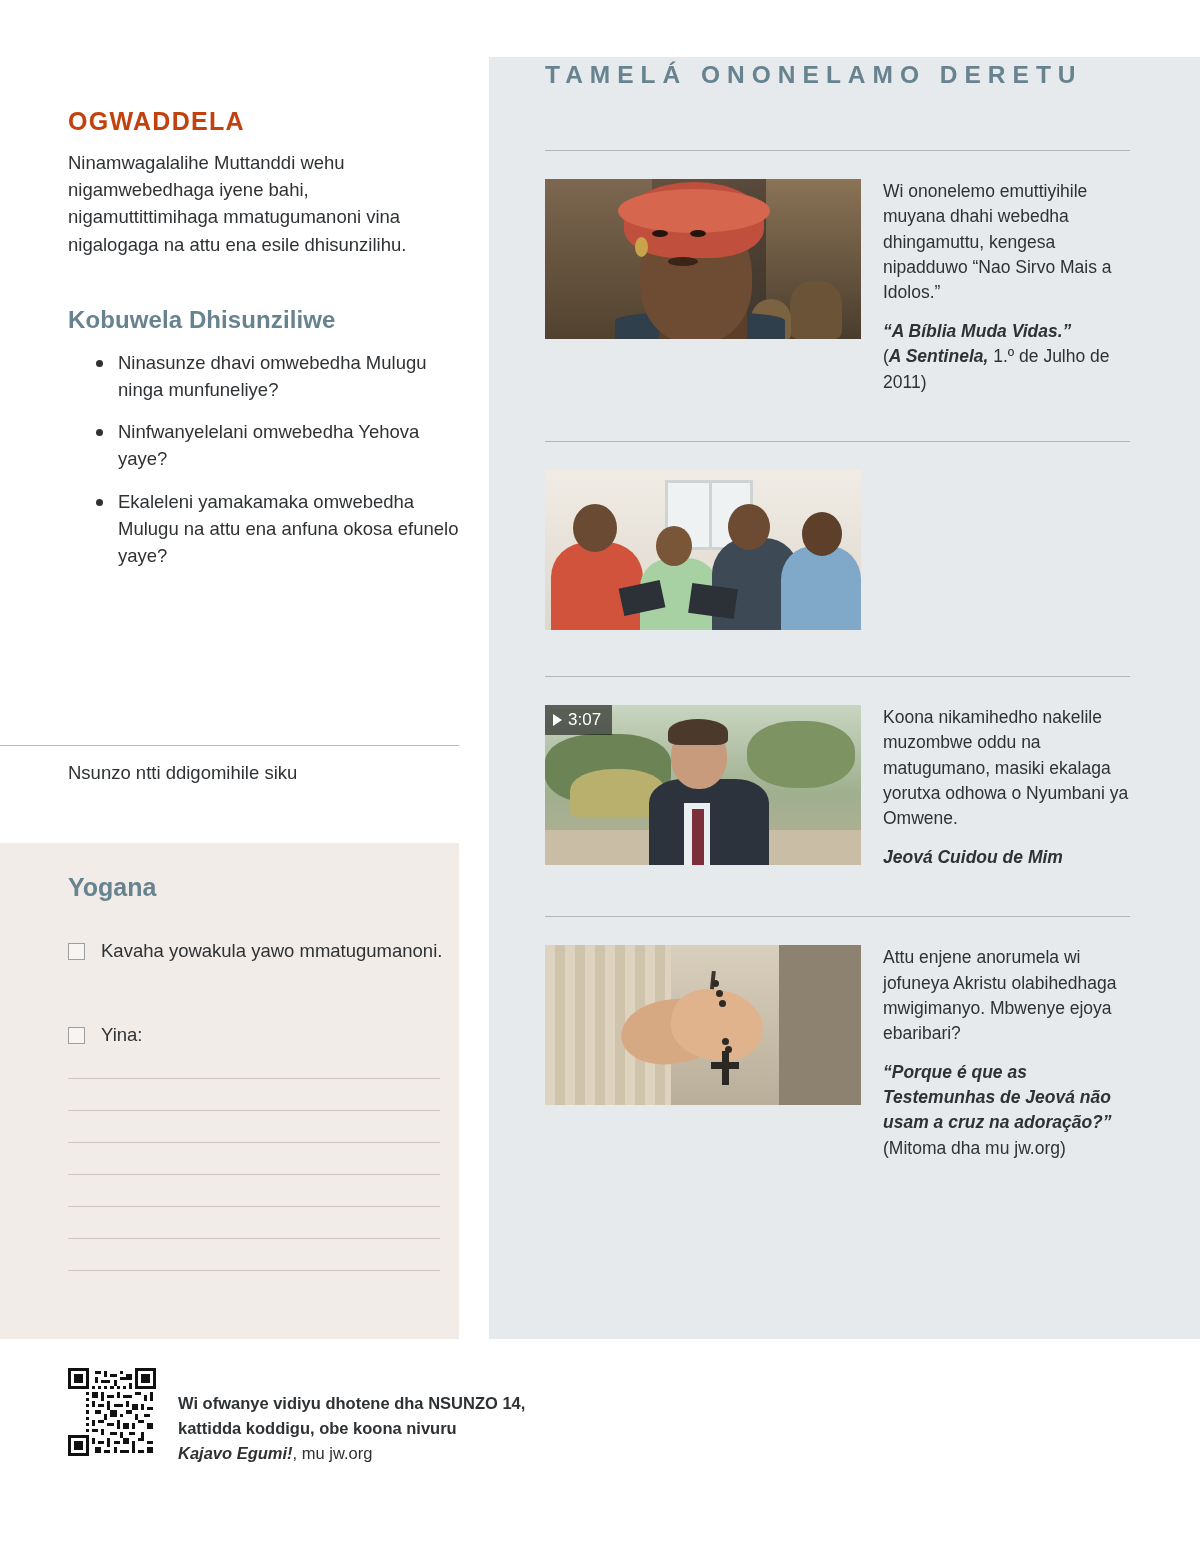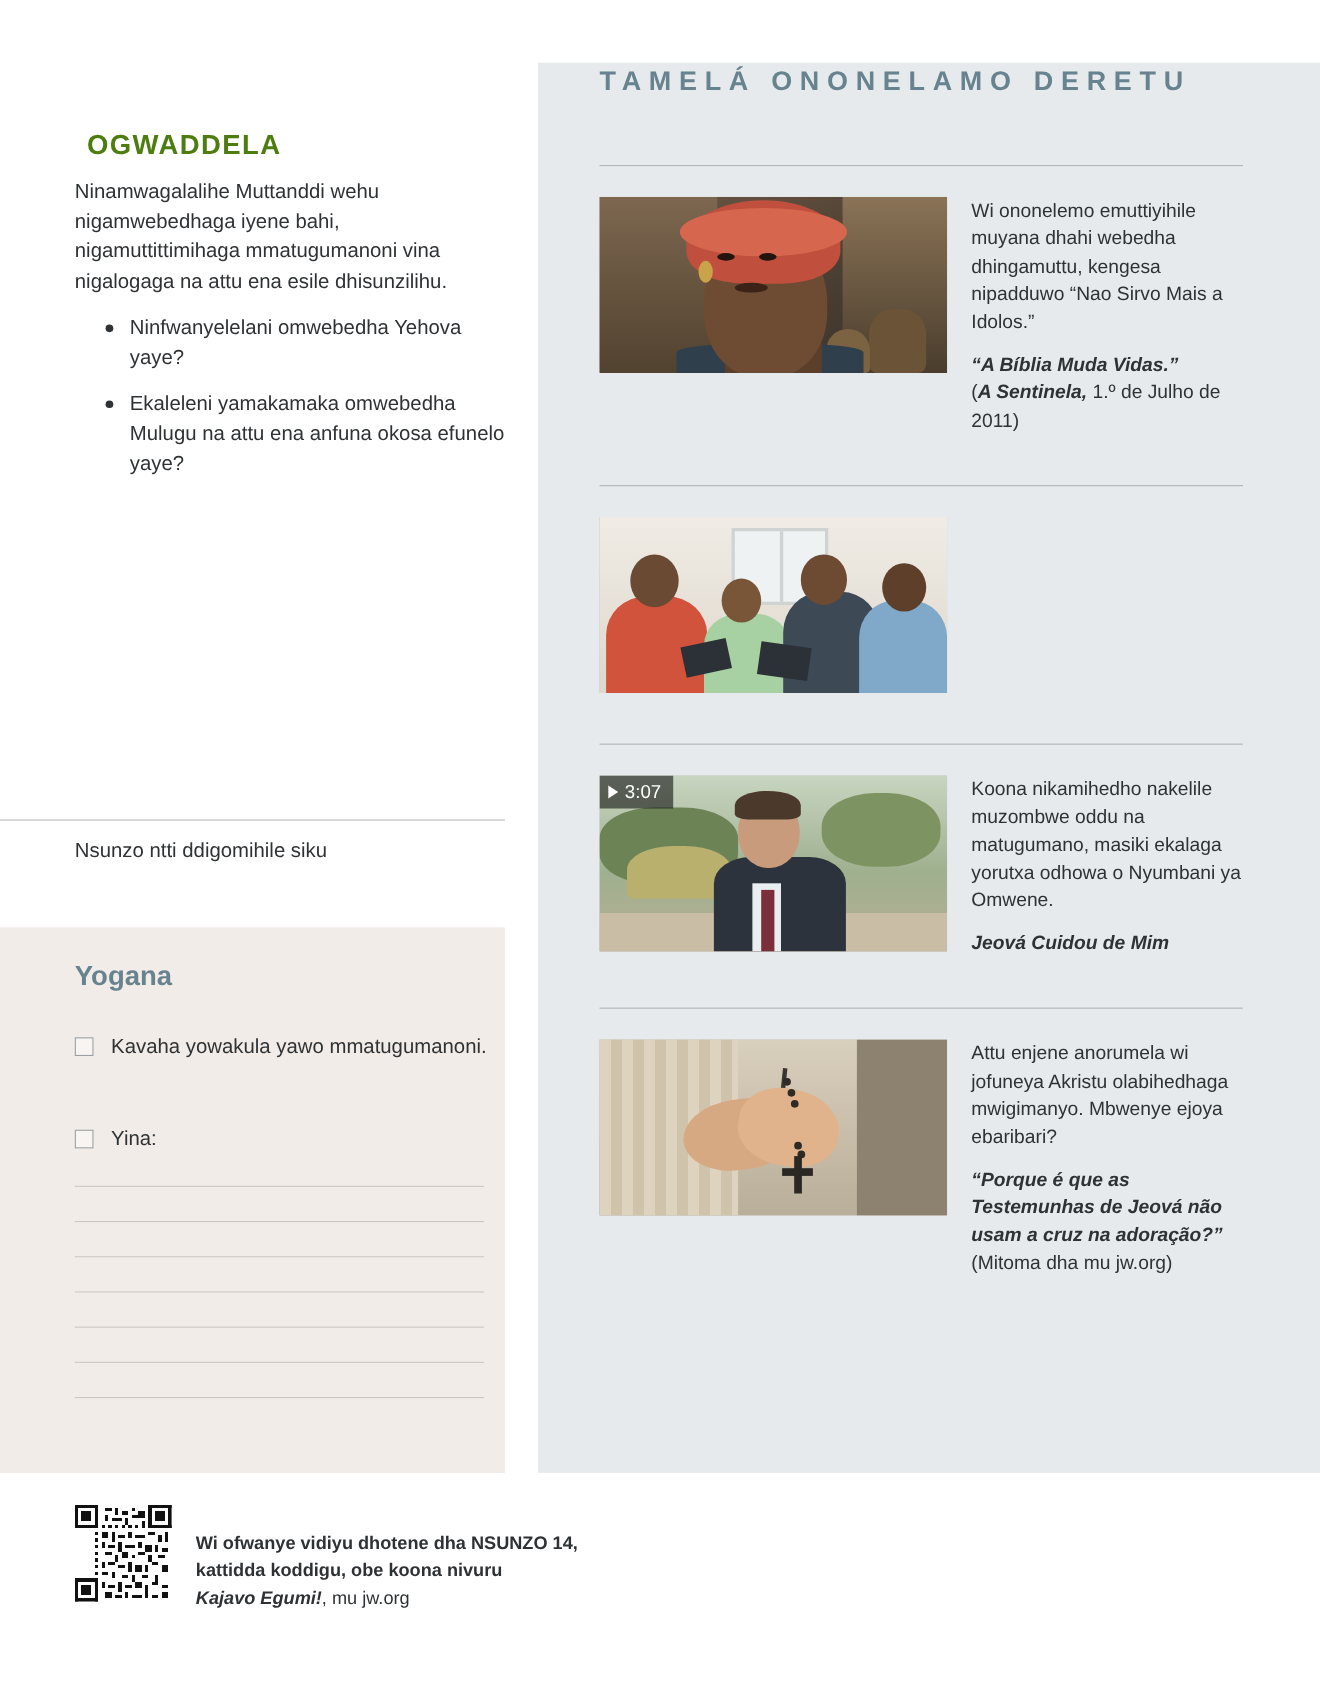--- a/index.html
+++ b/index.html
@@ -43,25 +43,25 @@
     background: #f2ece8;
   }
   .left-inner {
     position: absolute;
     left: 68px;
     top: 0;
     width: 391px;
   }
 
   .heading-ogwaddela {
-    color: #4d7c0f;
+    color: #c2410c;
     font-size: 25px;
     font-weight: bold;
     letter-spacing: 1.3px;
-    margin: 11px;
+    margin: 0;
     padding-top: 107px;
   }
   .intro-text {
     font-size: 18.5px;
     line-height: 1.47;
     margin: 13px 0 0 0;
     width: 360px;
     color: #2f3234;
   }
   .heading-kobuwela {
@@ -306,21 +306,23 @@
 
 <div class="right-panel-bg"></div>
 
 <div class="left-col">
   <div class="left-shade"></div>
 
   <div class="left-inner">
     <h1 class="heading-ogwaddela">OGWADDELA</h1>
     <p class="intro-text">Ninamwagalalihe Muttanddi wehu nigamwebedhaga iyene bahi, nigamuttittimihaga mmatugumanoni vina nigalogaga na attu ena esile dhisunzilihu.</p>
 
+    <h2 class="heading-kobuwela">Kobuwela Dhisunziliwe</h2>
     <ul class="bullets">
+      <li>Ninasunze dhavi omwebedha Mulugu ninga munfuneliye?</li>
       <li>Ninfwanyelelani omwebedha Yehova yaye?</li>
       <li>Ekaleleni yamakamaka omwebedha Mulugu na attu ena anfuna okosa efunelo yaye?</li>
     </ul>
   </div>
 
   <div class="divider-left"></div>
   <div class="nsunzo-note">Nsunzo ntti ddigomihile siku</div>
 
   <h2 class="heading-yogana">Yogana</h2>
 

